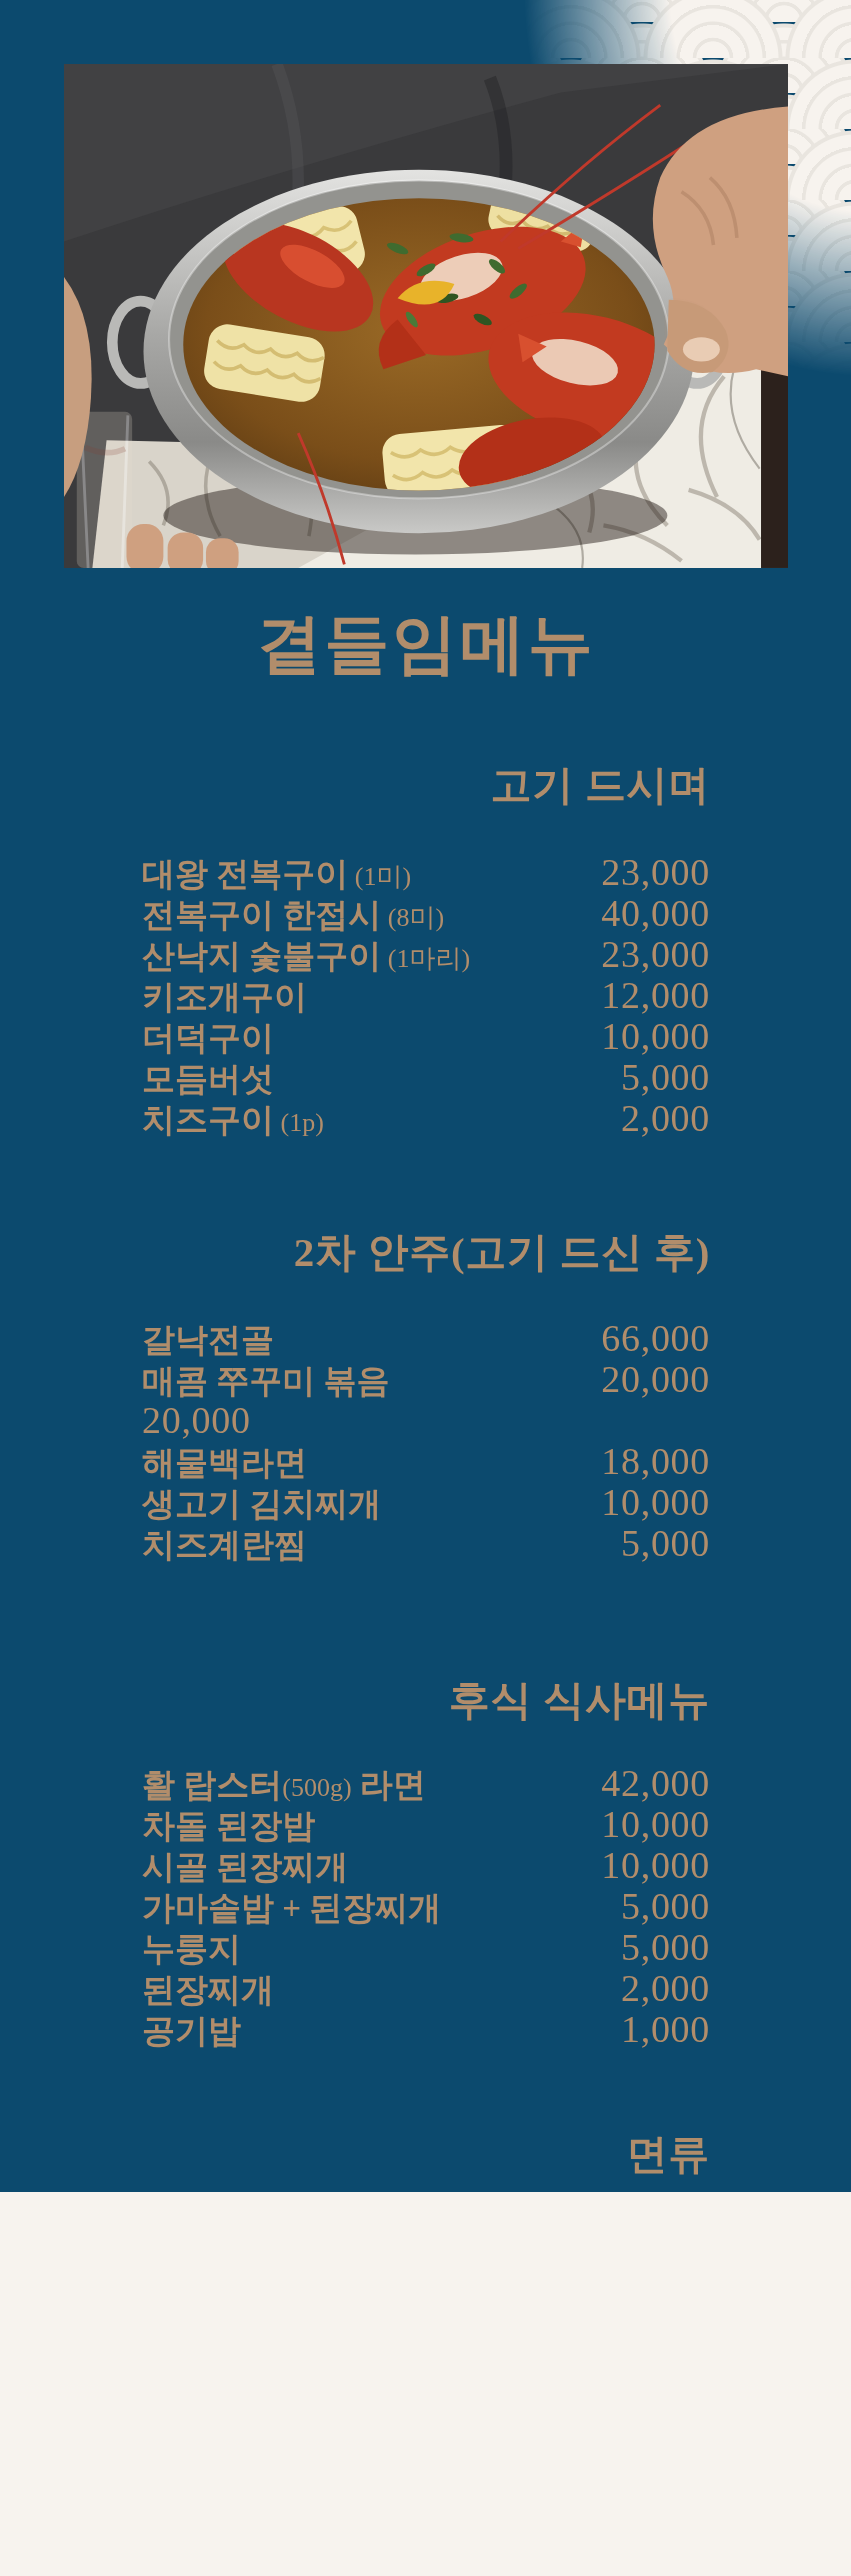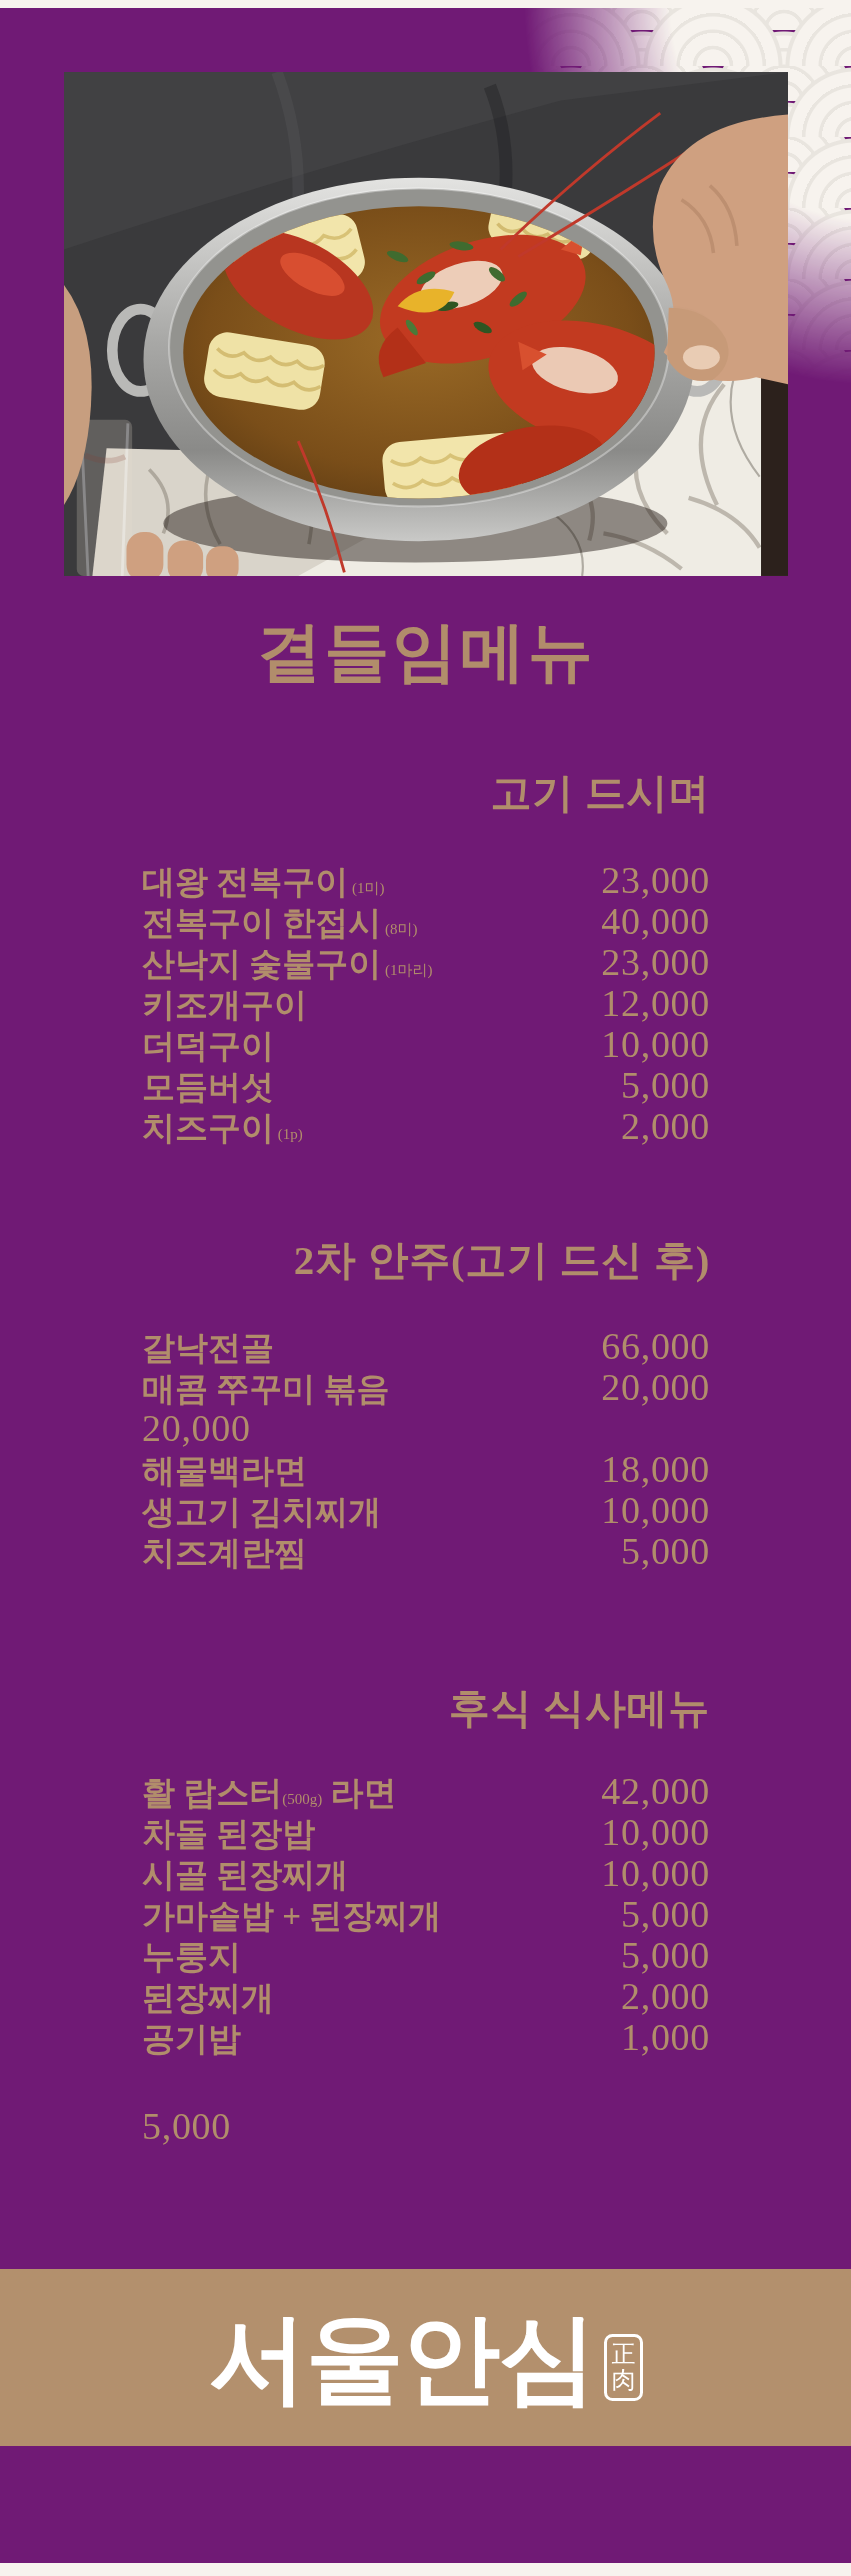--- a/index.html
+++ b/index.html
@@ -1,36 +1,36 @@
 <!DOCTYPE html>
 <html style="font-size:11.4px"><head>
 <meta charset="utf-8">
 <style>
   html,body{margin:0;padding:0;background:#f7f3ee;}
-  .page{position:relative;width:852px;height:2555px;margin:8px auto;background:#701a75;overflow:hidden;
+  .page{position:relative;width:852px;height:2192px;margin:0 auto;background:#0c4a6e;overflow:hidden;
         font-family:"Liberation Serif","DejaVu Serif",serif;color:#b18d6b;}
   
   .seigaiha{position:absolute;top:-12.8px;right:-17px;width:369px;height:454px;z-index:0;
     background-image:
       radial-gradient(71px 71px at 50% 100%, #f7f3ee 16.3px, #e9e5df 17px 20px, #f7f3ee 20.6px 33px, #e9e5df 33px 36px, #f7f3ee 37px 49px, #e9e5df 50px 53px, #f7f3ee 53px 65px, #e9e5df 66px 69px, rgba(247,243,238,0) 70px),
       radial-gradient(71px 71px at 50% 100%, #f7f3ee 16.3px, #e9e5df 17px 20px, #f7f3ee 20.6px 33px, #e9e5df 33px 36px, #f7f3ee 37px 49px, #e9e5df 50px 53px, #f7f3ee 53px 65px, #e9e5df 66px 69px, rgba(247,243,238,0) 70px);
     background-size:142px 71px,142px 71px;
     background-position:0 0,71px 35px;
     -webkit-mask-image:radial-gradient(120% 110% at 100% 0%, #000 45%, transparent 78%);
             mask-image:radial-gradient(120% 110% at 100% 0%, #000 45%, transparent 78%);
   }
   .hero{position:relative;z-index:1;display:block;width:724px;height:504px;margin:64px auto 0;}
   .title{position:relative;z-index:1;margin-top:44px;font-size:65px;line-height:1;font-weight:700;
          text-align:center;letter-spacing:2.8px;}
   .menu{position:relative;z-index:1;width:568px;margin:0 auto;}
   .sec-h{font-size:41px;line-height:41px;font-weight:700;text-align:right;margin:0;letter-spacing:0.7px;}
   .rows{margin:0;}
   .row{display:flex;justify-content:space-between;align-items:baseline;line-height:41px;height:41px;}
   .iname{font-size:33px;font-weight:700;letter-spacing:0;white-space:nowrap;}
-  .note{font-size:15px;font-weight:400;}
+  .note{font-size:26px;font-weight:400;}
   .price{font-size:38px;font-weight:400;letter-spacing:0.7px;font-family:"Liberation Serif","DejaVu Serif",serif;}
   .s1h{margin-top:88px;} .s1r{margin-top:46px;}
   .s2h{margin-top:93px;} .s2r{margin-top:45px;}
   .s3h{margin-top:116px;} .s3r{margin-top:42px;}
   .s4h{margin-top:84px;} .s4r{margin-top:48px;}
   .footer{position:relative;z-index:1;margin-top:122px;width:852px;height:177px;background:#b3906d;
           display:flex;align-items:center;justify-content:center;}
   .logo{display:flex;align-items:center;color:#fff;}
   .logo-text{font-family:"Liberation Sans","DejaVu Sans",sans-serif;font-weight:700;font-size:98px;
              line-height:1;letter-spacing:-1.4px;}
@@ -255,20 +255,21 @@
       <div class="row">
           <div class="iname"><span>된장찌개</span><span class="note"></span><span></span></div>
           <div class="price">2,000</div>
         </div>
       <div class="row">
           <div class="iname"><span>공기밥</span><span class="note"></span><span></span></div>
           <div class="price">1,000</div>
         </div>
     </div>
 
+    <h2 class="sec-h s4h">면류</h2>
     <div class="rows s4r">
       <div class="row">
           <div class="price">5,000</div>
         </div>
     </div>
 
   </div>
 
   <div class="footer">
     <div class="logo">

